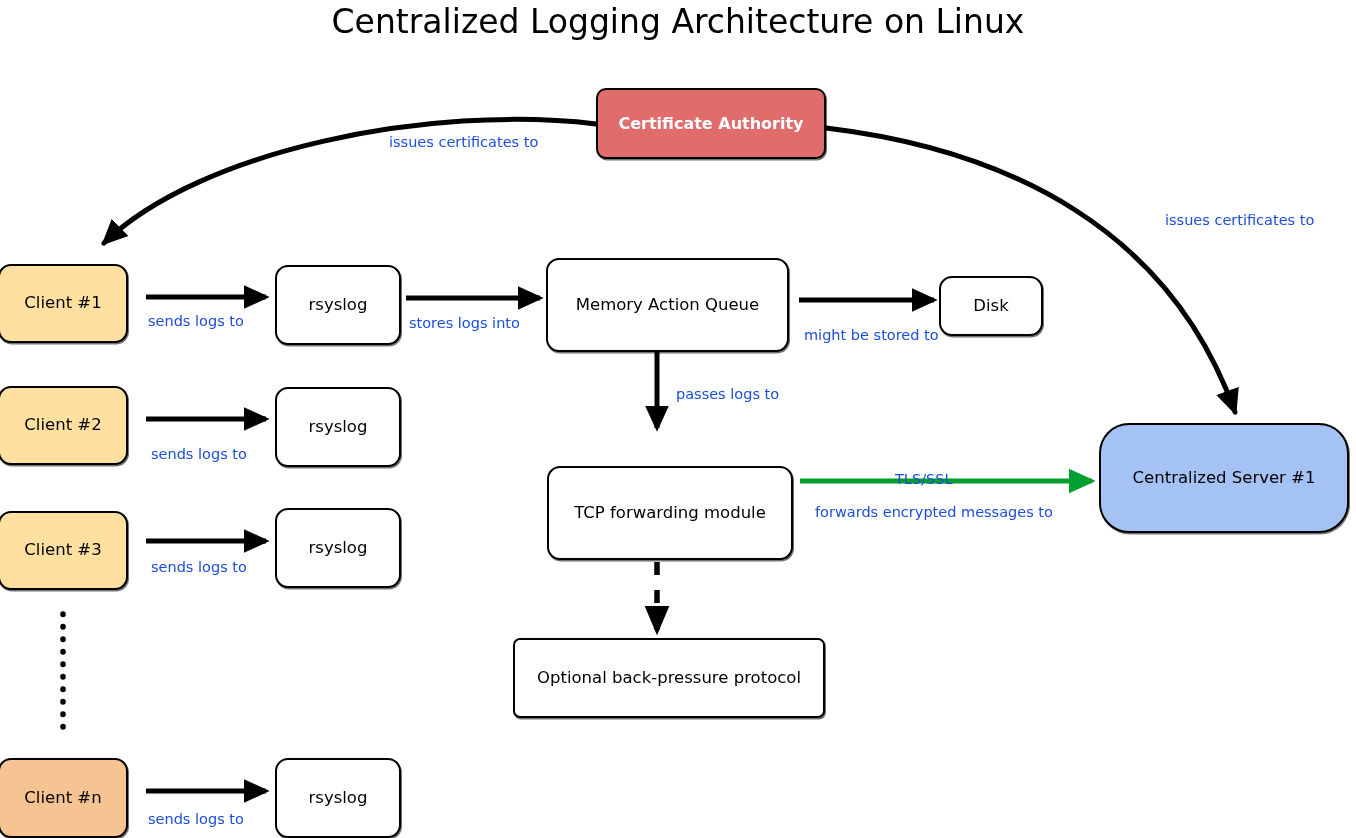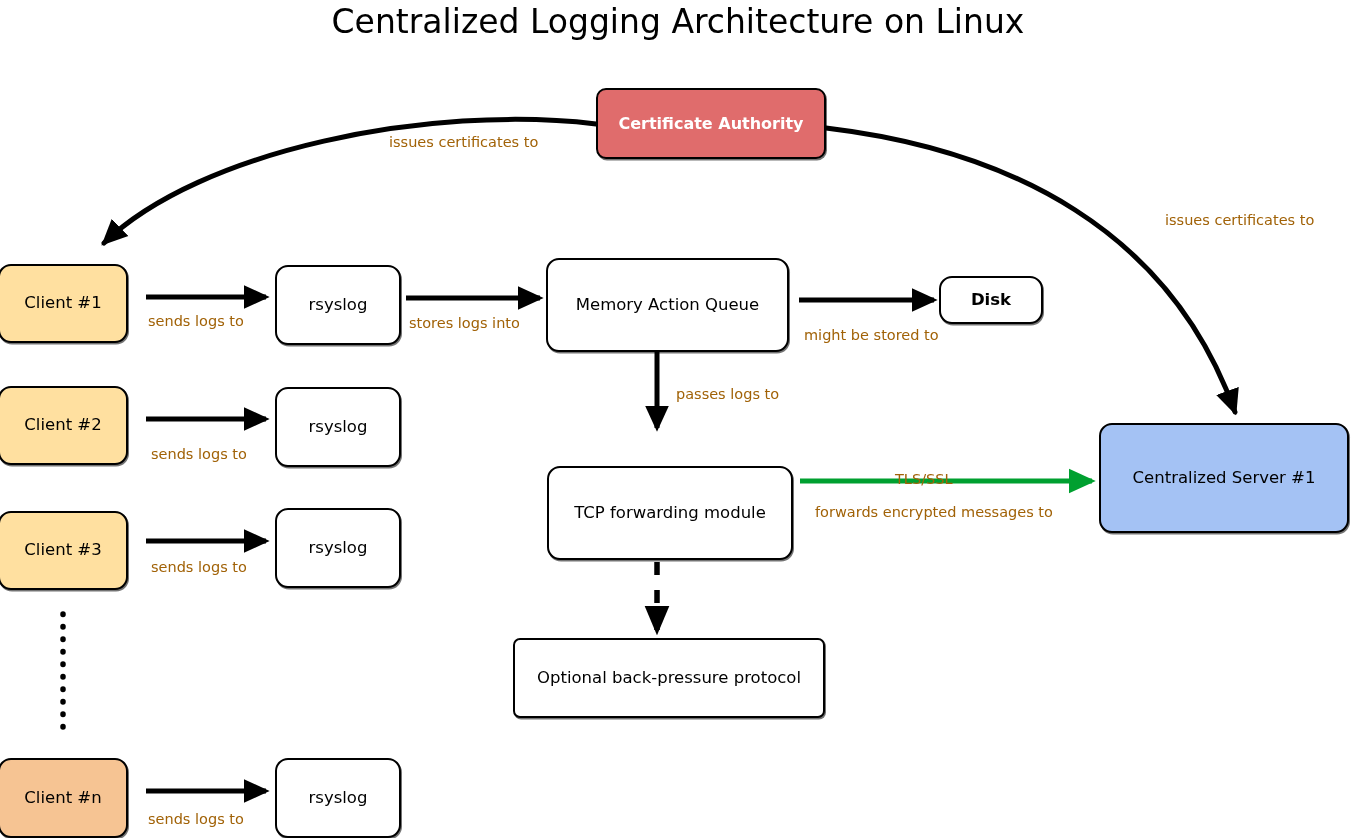--- a/index.html
+++ b/index.html
@@ -68,21 +68,21 @@
     color: #ffffff;
     font-weight: bold;
     border-radius: 10px;
     font-size: 16px;
   }
   .node.server-blue { background: #a4c2f4; }
 
   .edge-label {
     position: absolute;
     font-size: 14.5px;
-    color: #a16207;
+    color: #1d4ed8;
     white-space: nowrap;
     line-height: 1;
   }
 </style>
 </head>
 <body>
 
 <div id="canvas">
 
   <div class="title">Centralized Logging Architecture on Linux</div>
@@ -158,33 +158,33 @@
   </div>
 
   <div class="node" style="left:275px; top:758px; width:126px; height:80px;">
     <span>rsyslog</span>
   </div>
 
   <div class="node" style="left:546px; top:258px; width:243px; height:94px;">
     <span>Memory Action Queue</span>
   </div>
 
-  <div class="node" style="left:939px; top:276px; width:104px; height:48px;font-weight:bold;">
+  <div class="node" style="left:939px; top:276px; width:104px; height:60px;">
     <span>Disk</span>
   </div>
 
   <div class="node" style="left:547px; top:434px; width:246px; height:94px;margin-top:32px;">
     <span>TCP forwarding module</span>
   </div>
 
   <div class="node" style="left:513px; top:638px; width:312px; height:80px;border-radius:7px;">
     <span>Optional back-pressure protocol</span>
   </div>
 
-  <div class="node server-blue" style="left:1099px; top:423px; width:250px; height:110px;">
+  <div class="node server-blue" style="left:1099px; top:423px; width:250px; height:110px;border-radius:30px;">
     <span>Centralized Server #1</span>
   </div>
 
   <div class="edge-label" style="left:389px; top:135px;">issues certificates to</div>
 
   <div class="edge-label" style="left:1165px; top:213px;">issues certificates to</div>
 
   <div class="edge-label" style="left:148px; top:314px;">sends logs to</div>
 
   <div class="edge-label" style="left:151px; top:447px;">sends logs to</div>

